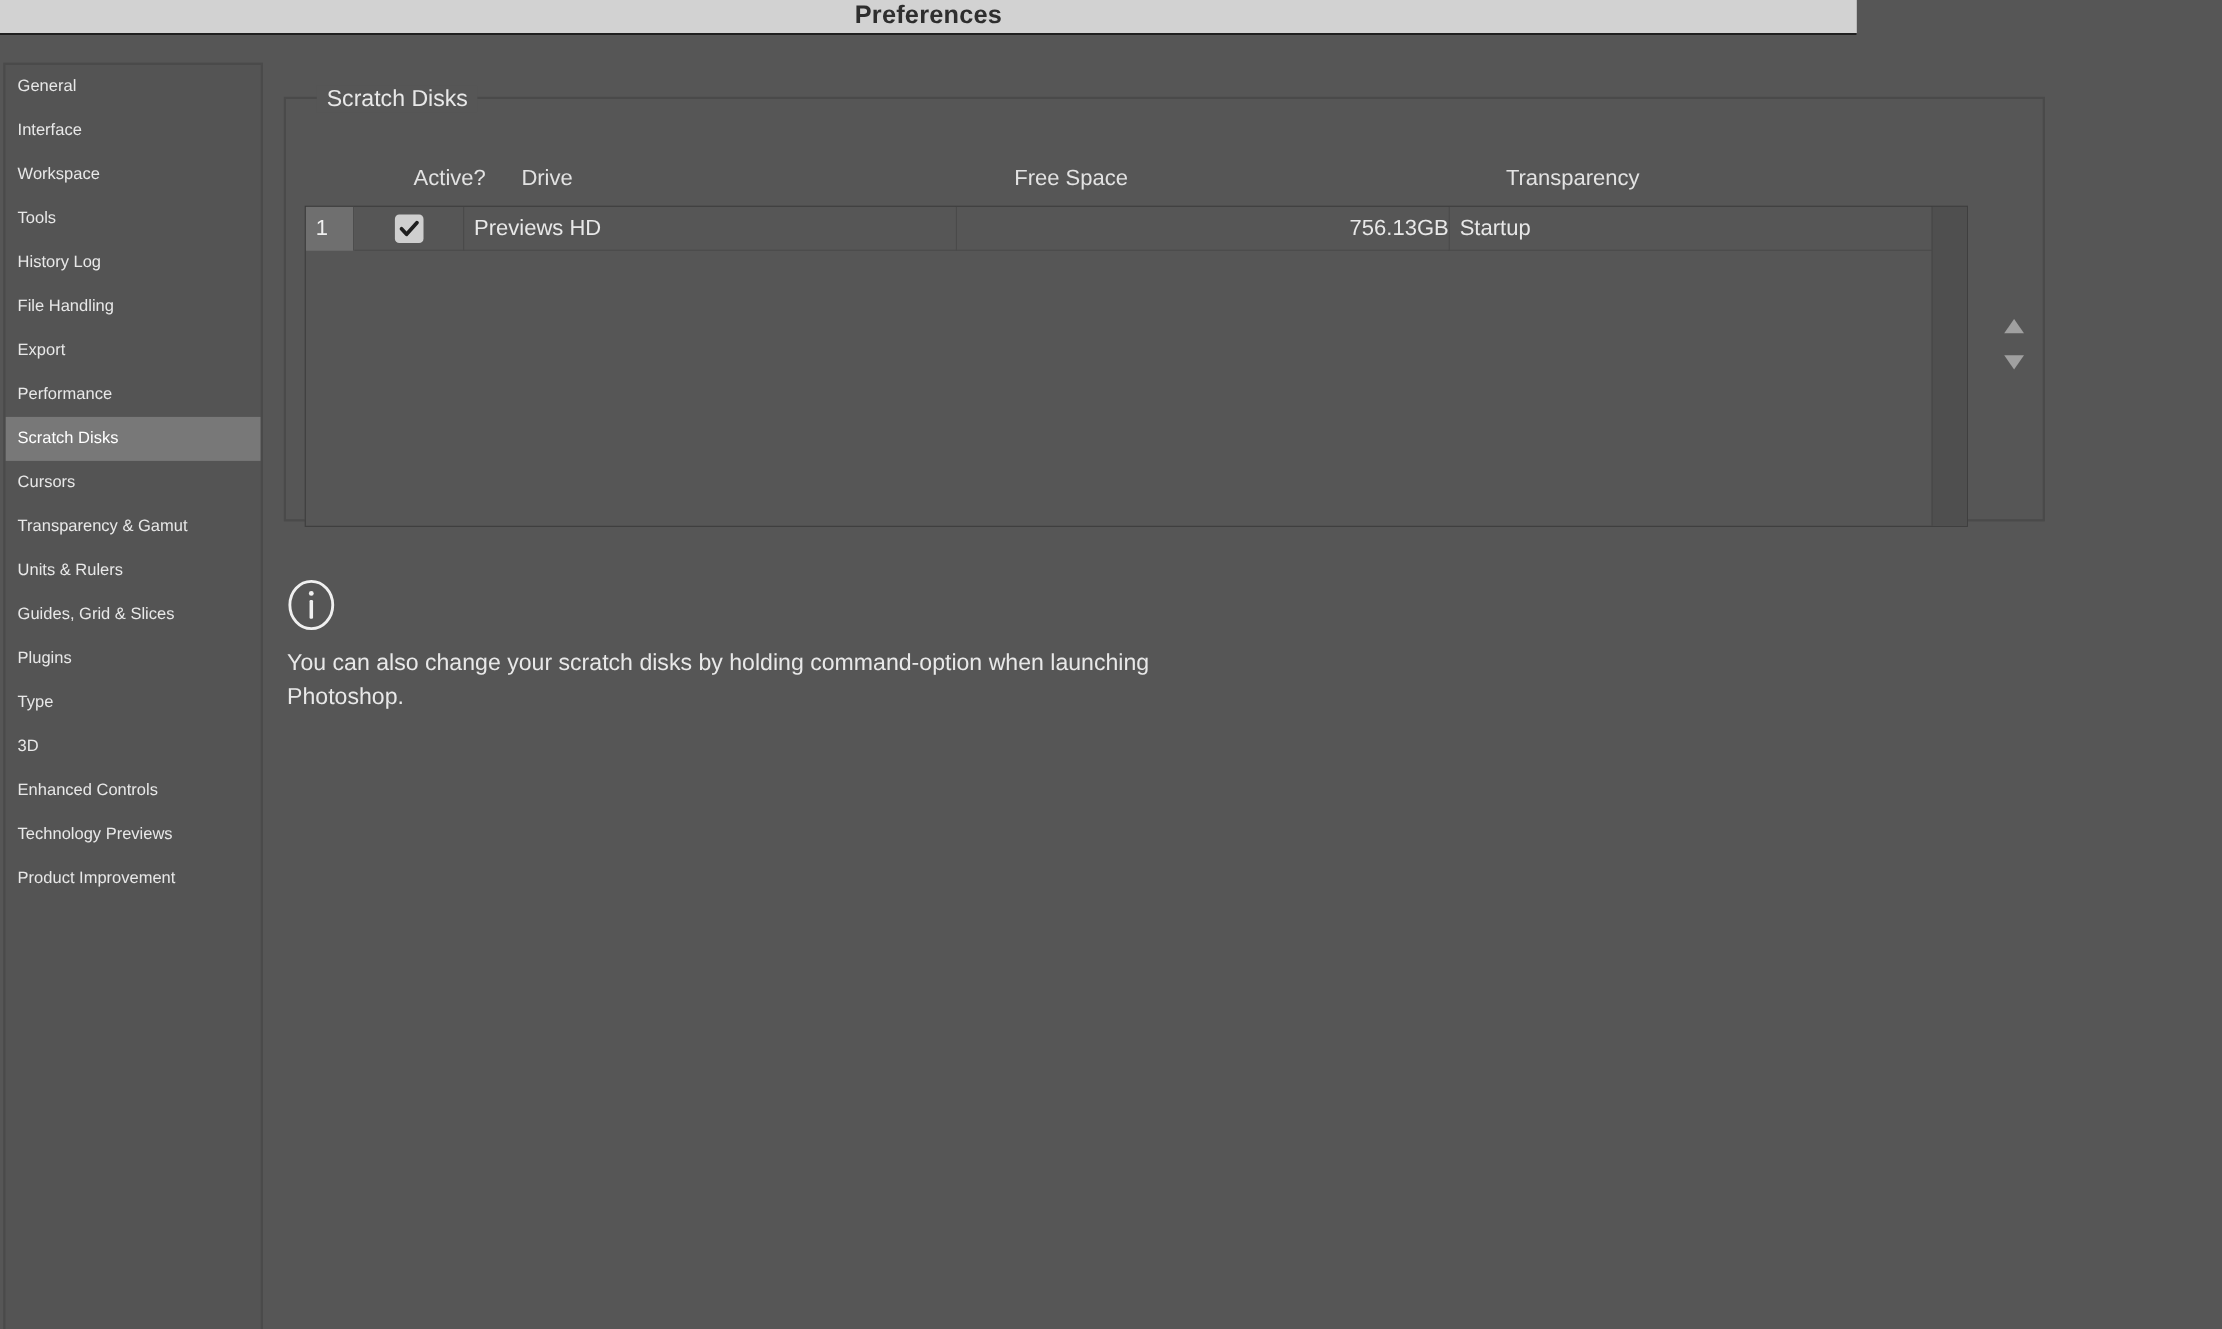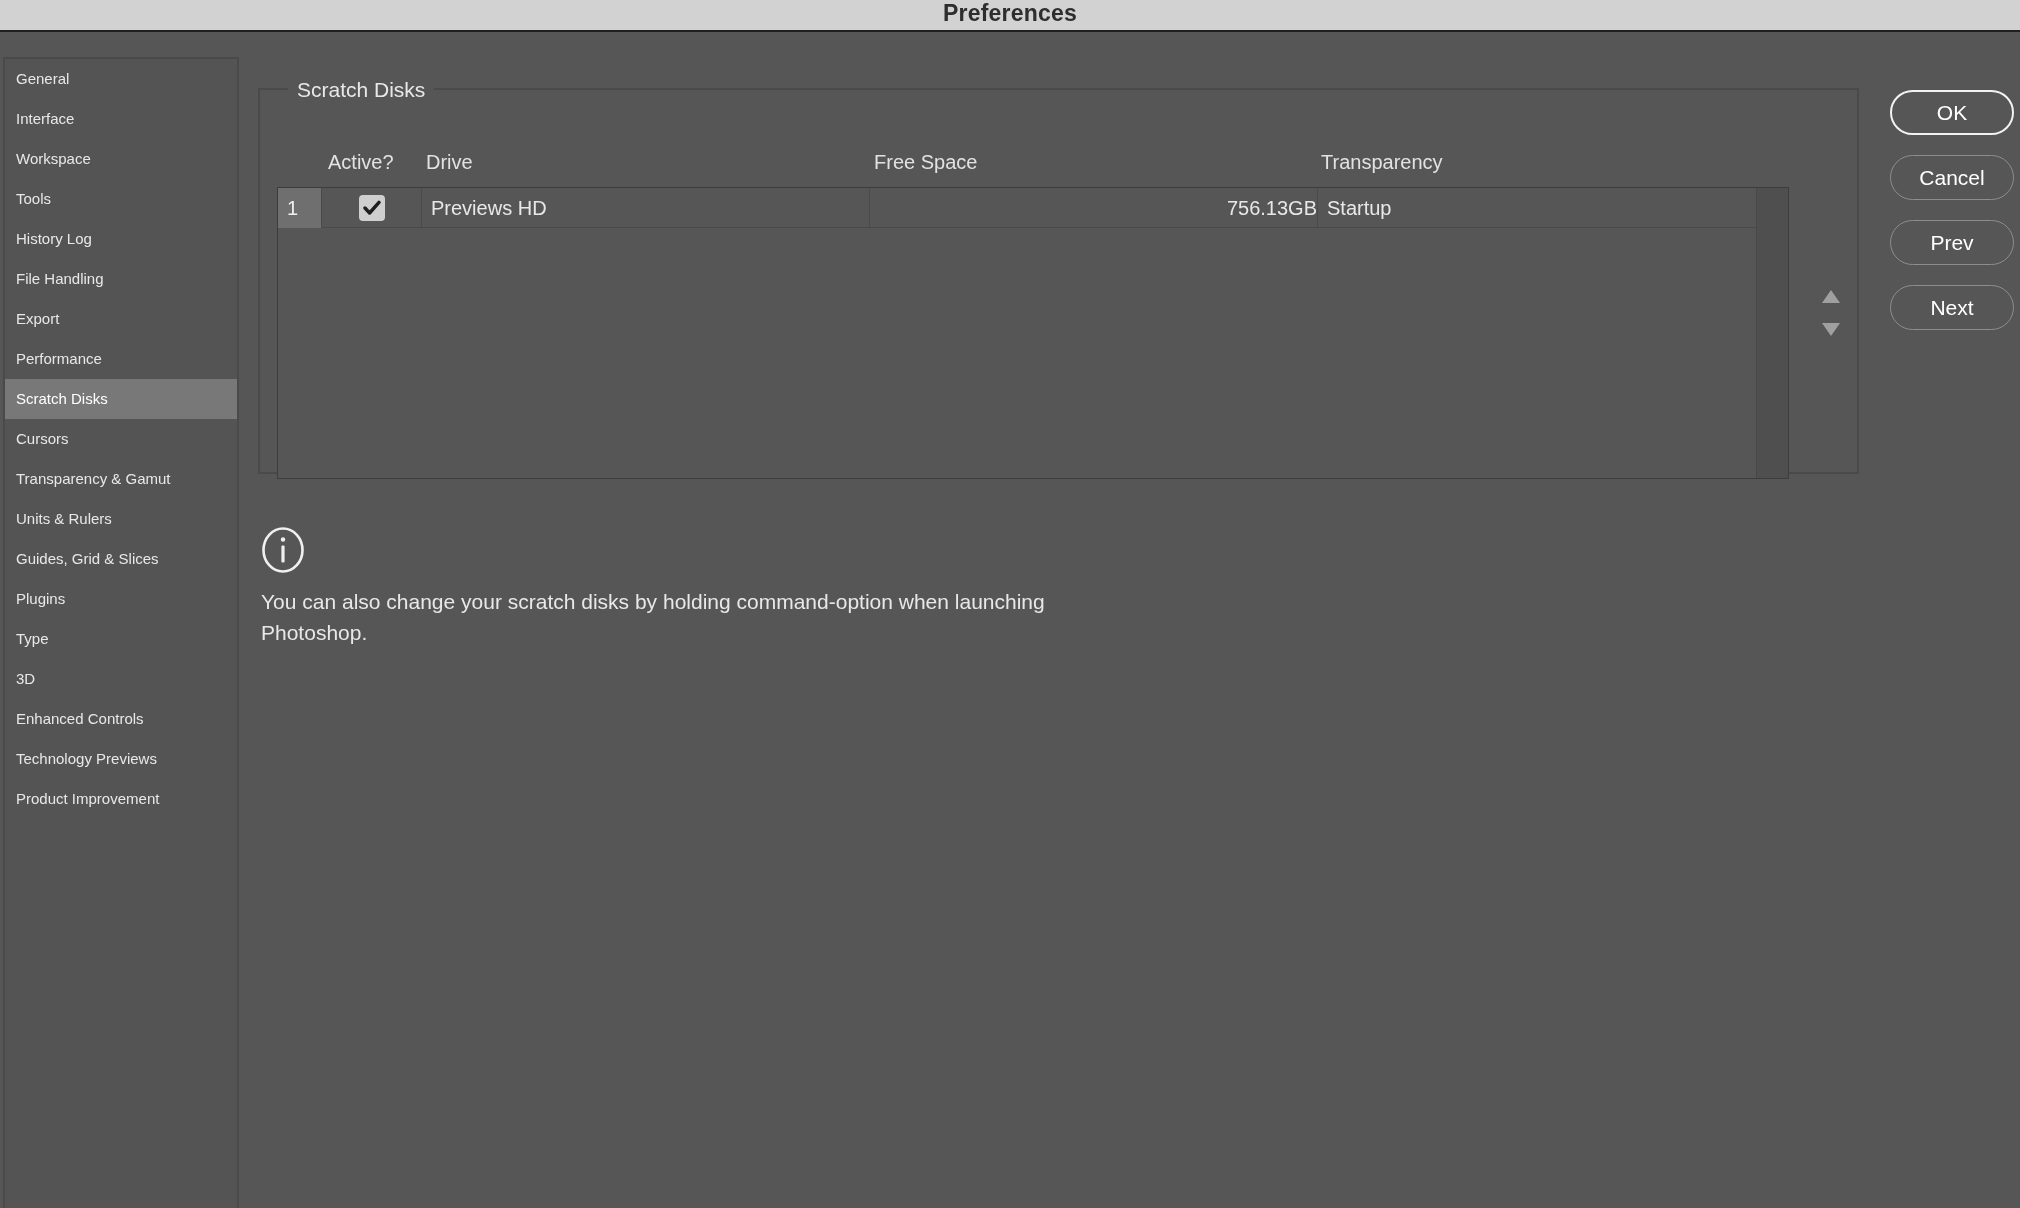--- a/index.html
+++ b/index.html
@@ -9,21 +9,21 @@
     height: 1208px;
     overflow: hidden;
     background: #565656;
     font-family: "Liberation Sans", sans-serif;
   }
 
   
   #titlebar {
     position: absolute;
     left: 0; top: 0;
-    width: 2020px;
+    width: 1688px;
     height: 32px;
     background: #d2d2d2;
     border-bottom: 2px solid #1f1f1f;
   }
   #title-text {
     position: absolute;
     left: 0; right: 0;
     bottom: 3px;
     text-align: center;
     font-size: 23px;
@@ -99,20 +99,21 @@
     top: 119px;
     width: 1601px;
     height: 32px;
   }
   .th {
     position: absolute;
     top: 0;
     font-size: 20px;
     color: #e2e2e2;
     white-space: nowrap;
+    margin-left: 48px;
   }
   #th-active      { left: 70px;  }
   #th-drive       { left: 168px; }
   #th-freespace   { left: 616px; }
   #th-information { left: 1063px;}
 
   
   #table-wrap {
     position: absolute;
     left: 277px;
@@ -310,28 +311,14 @@
     <span id="info-icon">
       <svg width="44" height="48" viewBox="0 0 44 48">
         <ellipse cx="22" cy="24" rx="19.5" ry="21.5" stroke="#f0f0f0" stroke-width="2.6" fill="none"></ellipse>
         <circle cx="22" cy="13.5" r="2.2" fill="#f0f0f0"></circle>
         <rect x="20.4" y="19.5" width="3.2" height="17" rx="1.1" fill="#f0f0f0"></rect>
       </svg>
     </span>
     <div id="info-text">You can also change your scratch disks by holding command-option when launching Photoshop.</div>
   </div>
 
-  <div id="buttons">
-      <div class="btn default">
-        <span>OK</span>
-      </div>
-      <div class="btn">
-        <span>Cancel</span>
-      </div>
-      <div class="btn">
-        <span>Prev</span>
-      </div>
-      <div class="btn">
-        <span>Next</span>
-      </div>
-    </div>
 
 </div>
 
 </body></html>

